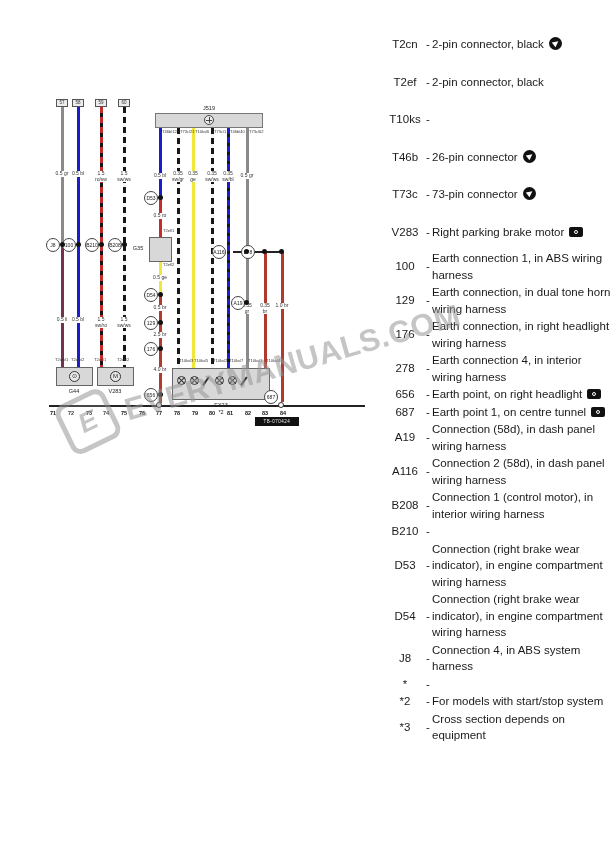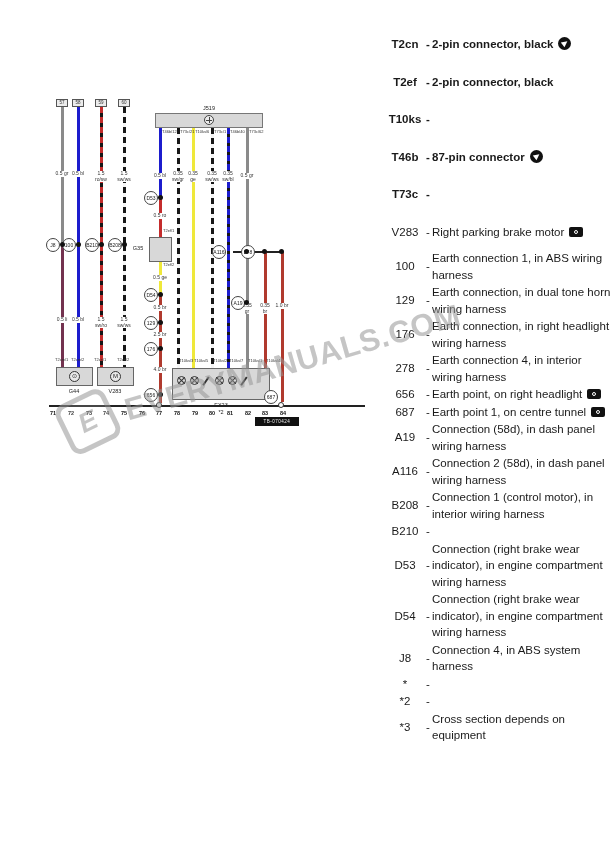--- a/index.html
+++ b/index.html
@@ -50,21 +50,21 @@
          text-align:center;letter-spacing:.5px;z-index:6;}
   .bus{position:absolute;background:#d8d8d8;border:1px solid #777;box-sizing:border-box;z-index:2;}
   .screw{position:absolute;box-sizing:border-box;width:10px;height:10px;border:1px solid #444;
          border-radius:50%;background:#ececec;z-index:3;}
   .screw::before{content:"";position:absolute;left:4px;top:1px;width:1px;height:6px;background:#444;}
   .screw::after{content:"";position:absolute;top:4px;left:1px;height:1px;width:6px;background:#444;}
 
   
   #legend{position:absolute;left:386px;top:36px;width:226px;}
   .lrow{display:flex;align-items:center;margin-bottom:1px;font-size:11.5px;line-height:16.5px;}
-  .lrow.g22{margin-bottom:21px;font-weight:bold;}
+  .lrow.g22{margin-bottom:21px;}
   .lrow.g10{margin-bottom:10px;}
   .lcode{flex:none;width:38px;text-align:center;color:#1a1a1a;}
   .ldash{flex:none;width:8px;text-align:center;color:#1a1a1a;}
   .ltext{width:180px;color:#1a1a1a;}
   .ic-arrow{display:inline-block;width:13px;height:13px;background:#111;border-radius:50%;
             margin-left:5px;vertical-align:-2px;position:relative;}
   .ic-arrow::after{content:"";position:absolute;left:4px;top:3px;width:0;height:0;
             border-left:6px solid #fff;border-top:3.5px solid transparent;
             border-bottom:3.5px solid transparent;transform:rotate(-38deg);}
   .ic-cam{display:inline-block;width:14px;height:10px;background:#111;border-radius:2px;
@@ -249,26 +249,27 @@
   </div>
 
   <div class="lrow g22">
     <span class="lcode">T10ks</span>
     <span class="ldash">-</span>
   </div>
 
   <div class="lrow g22">
     <span class="lcode">T46b</span>
     <span class="ldash">-</span>
-    <span class="ltext"><span>87-pin connector</span><span class="ic-arrow"></span></span>
+    <span class="ltext"><span>26-pin connector</span><span class="ic-arrow"></span></span>
   </div>
 
   <div class="lrow g22">
     <span class="lcode">T73c</span>
     <span class="ldash">-</span>
+    <span class="ltext"><span>73-pin connector</span><span class="ic-arrow"></span></span>
   </div>
 
   <div class="lrow g10">
     <span class="lcode">V283</span>
     <span class="ldash">-</span>
     <span class="ltext"><span>Right parking brake motor</span><span class="ic-cam"></span></span>
   </div>
 
   <div class="lrow">
     <span class="lcode">100</span>
@@ -348,20 +349,21 @@
   </div>
 
   <div class="lrow">
     <span class="lcode">*</span>
     <span class="ldash">-</span>
   </div>
 
   <div class="lrow">
     <span class="lcode">*2</span>
     <span class="ldash">-</span>
+    <span class="ltext"><span>For models with start/stop system</span></span>
   </div>
 
   <div class="lrow">
     <span class="lcode">*3</span>
     <span class="ldash">-</span>
     <span class="ltext"><span>Cross section depends on equipment</span></span>
   </div>
 
 </div>
 

